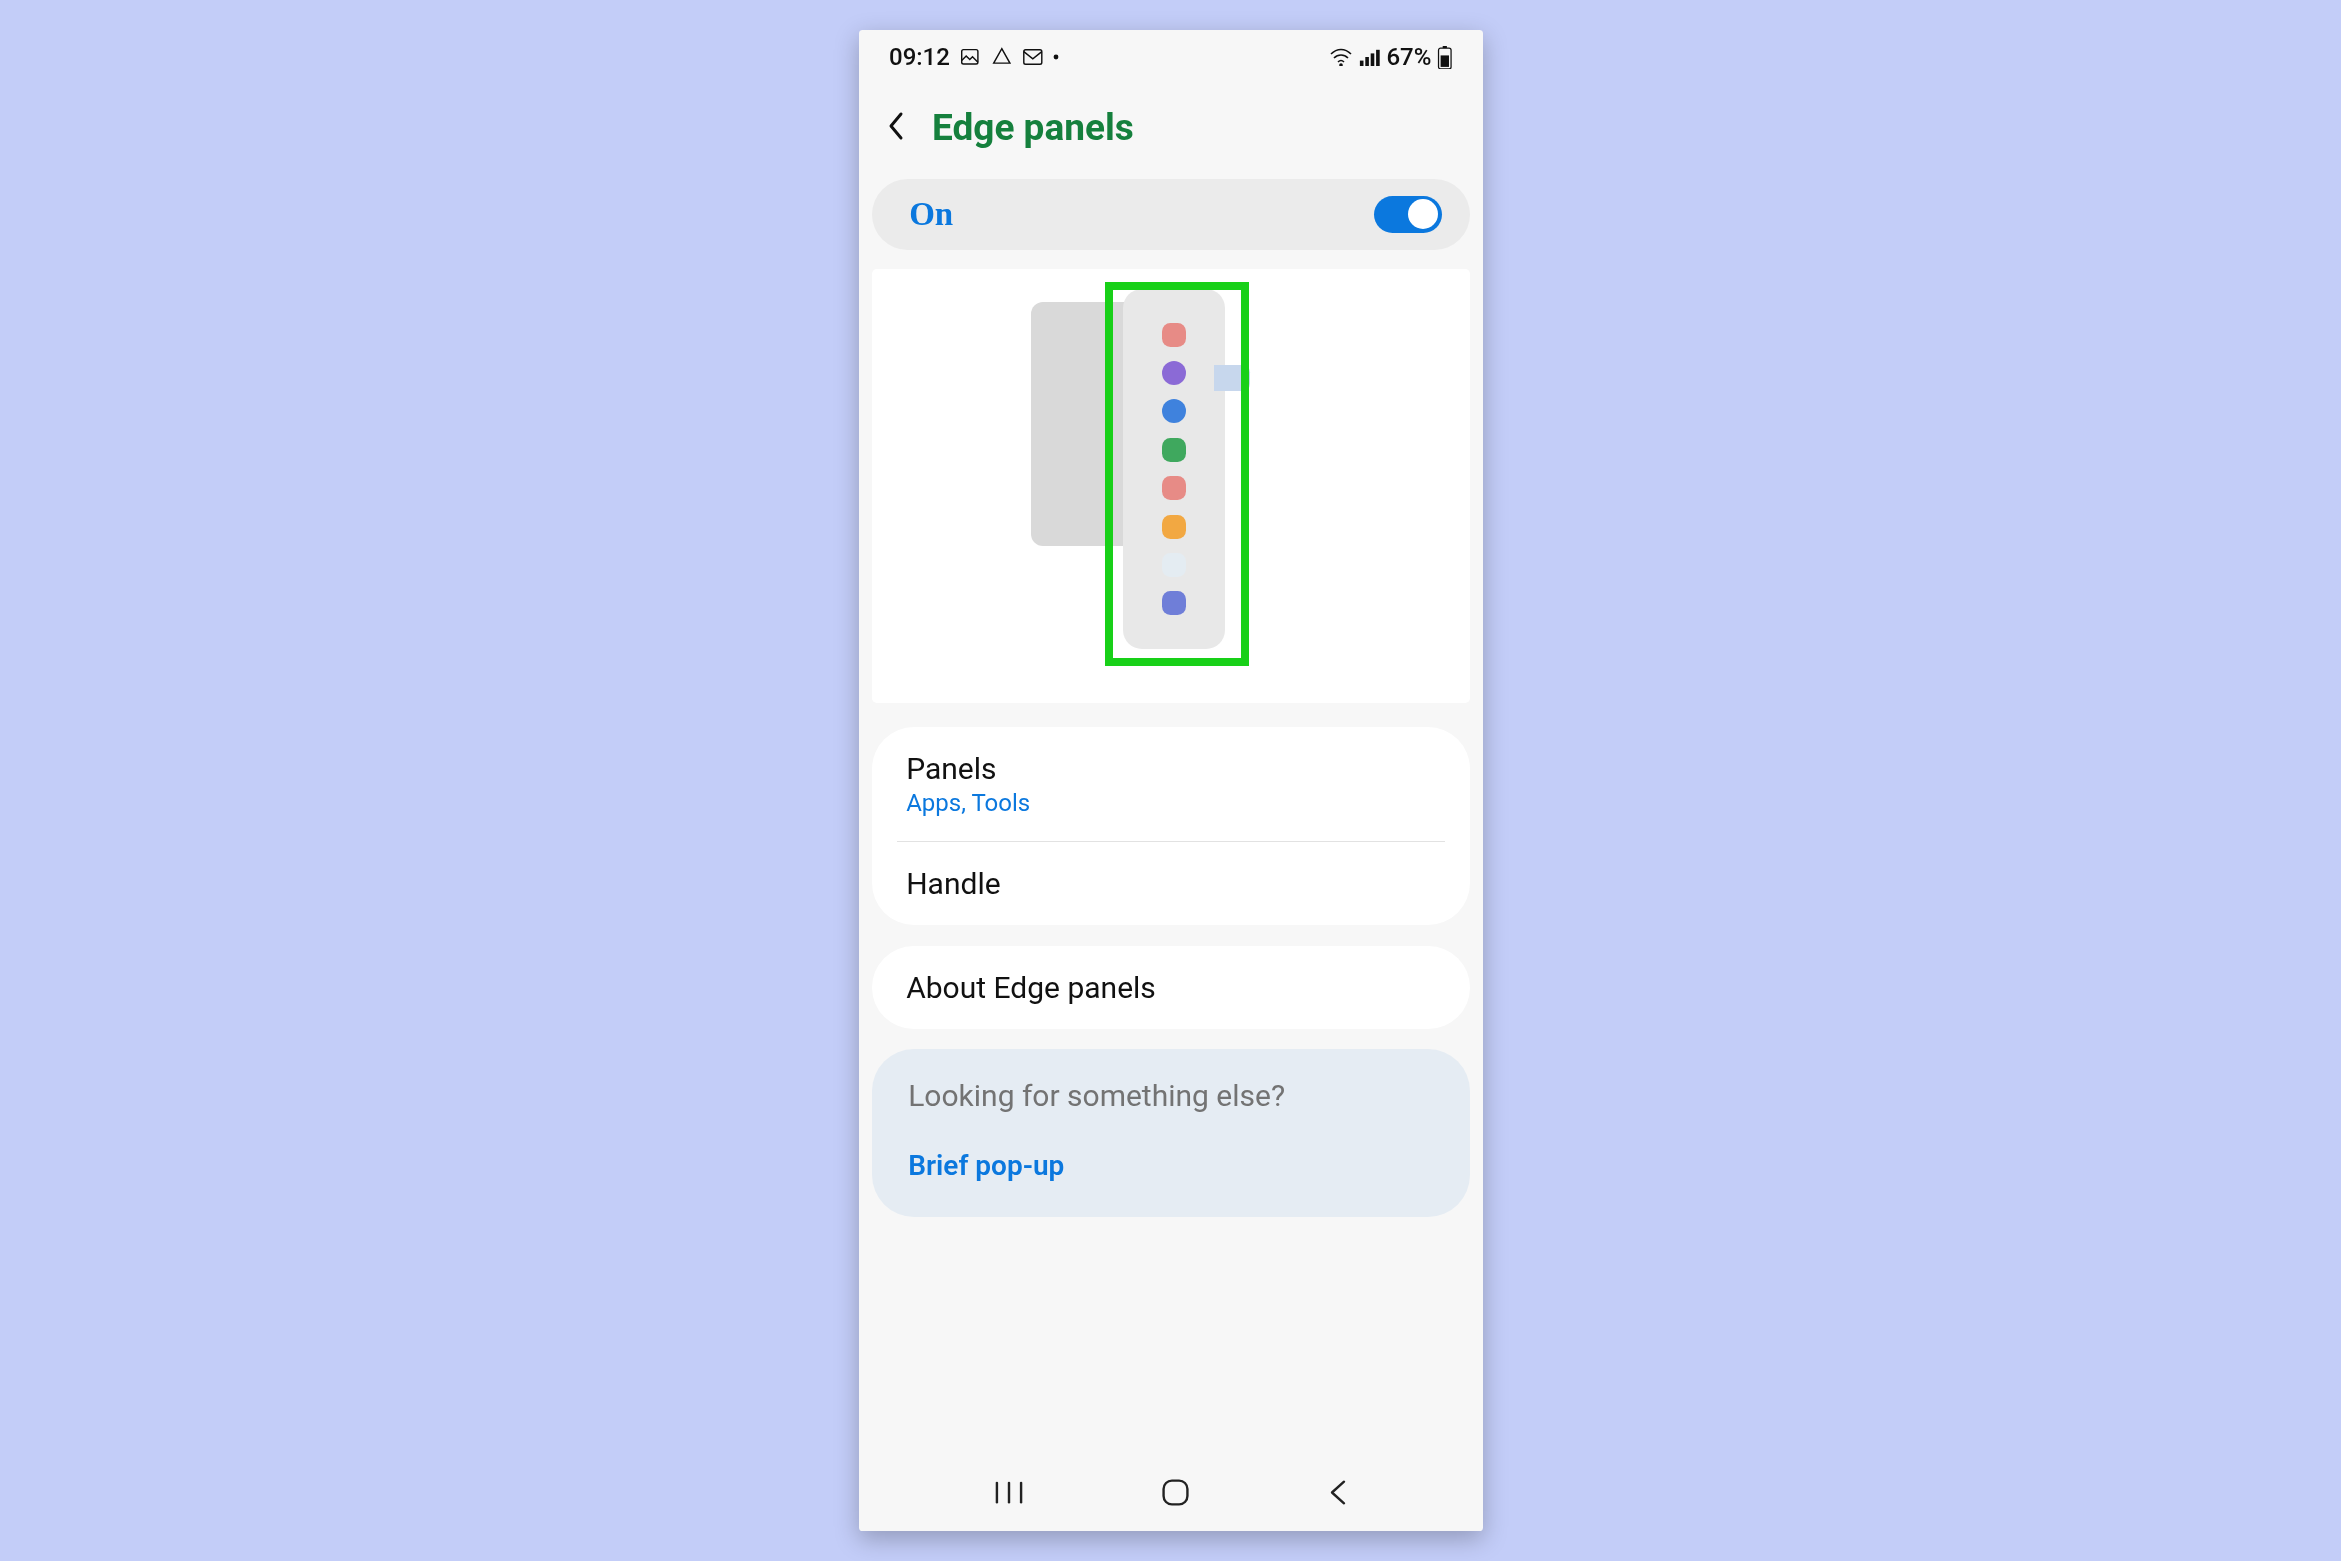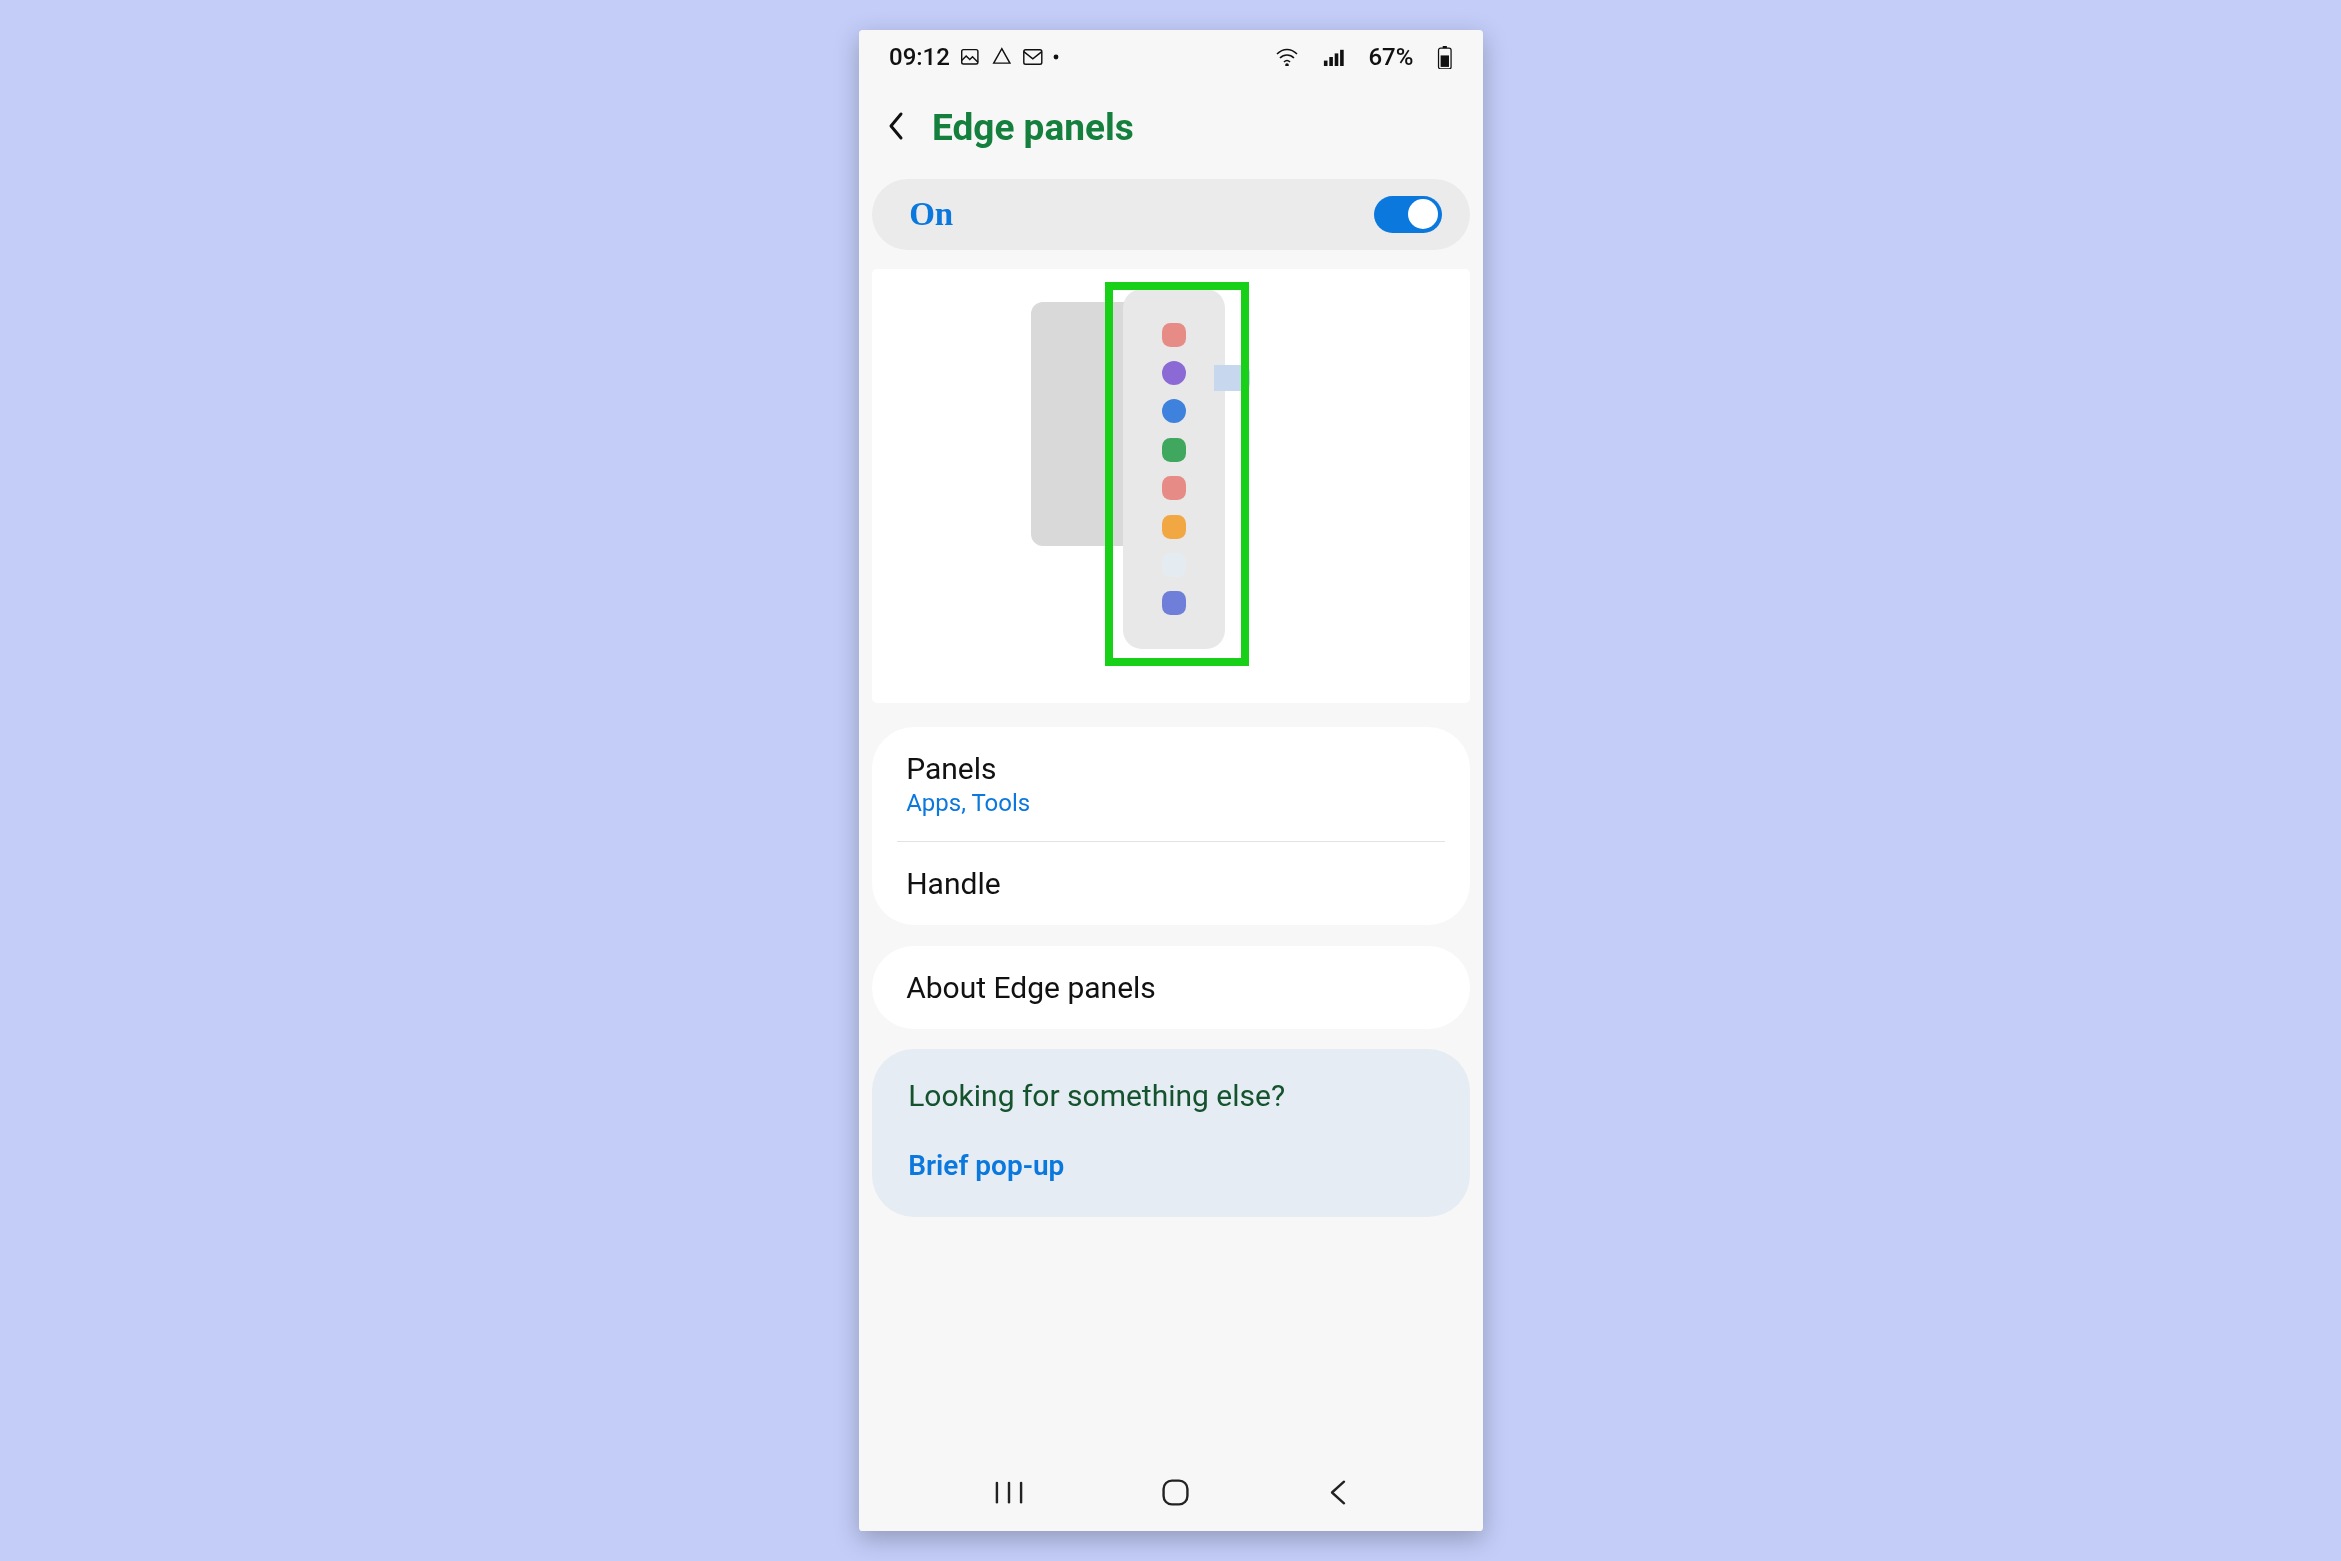--- a/index.html
+++ b/index.html
@@ -31,21 +31,21 @@
     padding: 0 30px;
     font-size: 24px;
     color: #111;
     font-weight: 500;
   }
   .status-left, .status-right {
     display: flex;
     align-items: center;
     gap: 9.6px;
   }
-  .status-right { gap: 24px; }
+  .status-right { gap: 6px; }
   .ico { display: inline-flex; align-items: center; justify-content: center; }
   .status-bar svg { display: block; }
 
   
   .header {
     display: flex;
     align-items: center;
     gap: 24px;
     padding: 21.6px 25px 30px 25px;
   }
@@ -184,21 +184,21 @@
 
   
   .suggest-card {
     background: #e5ecf3;
     margin: 0 13.2px 24px 13.2px;
     border-radius: 42px;
     padding: 29px 36px 35px 36px;
   }
   .suggest-title {
     font-size: 30px;
-    color: #14532d;
+    color: #737373;
     margin-bottom: 22px;
   }
   .suggest-link {
     font-size: 28px;
     font-weight: 600;
     color: #0b78de;
     margin-top: 36px;
   }
 
   

